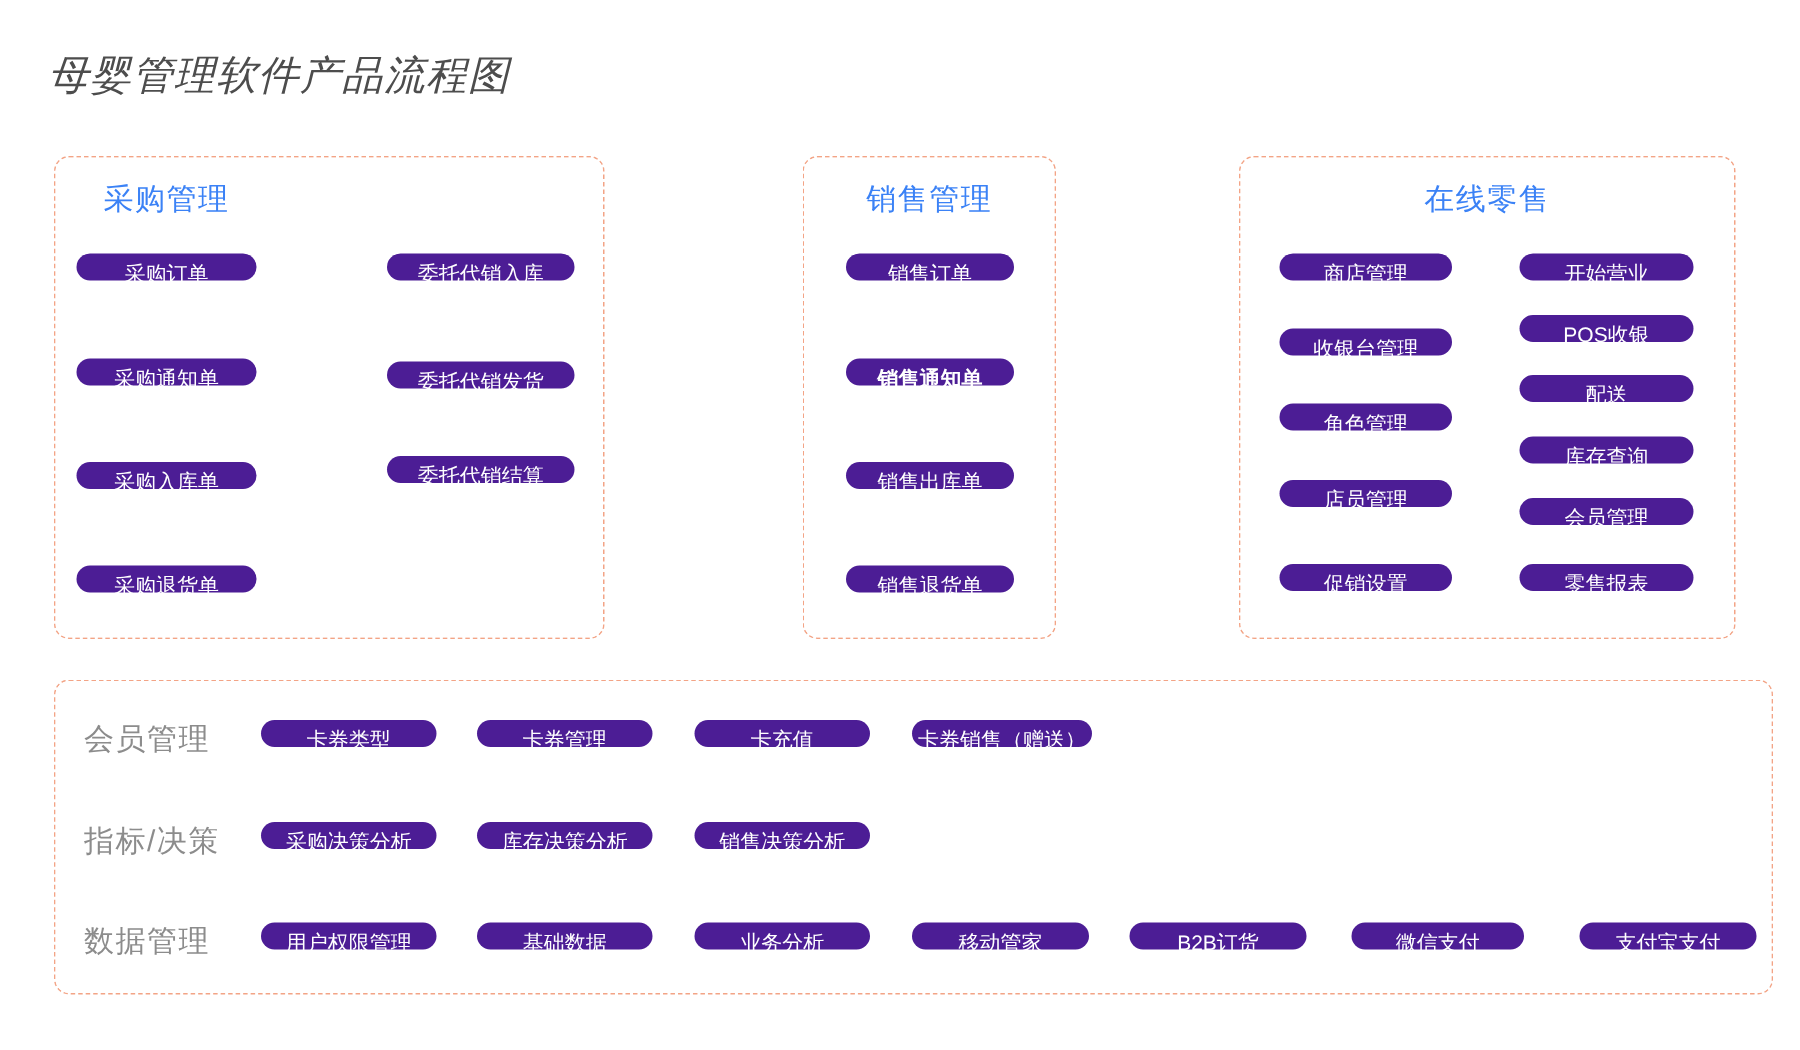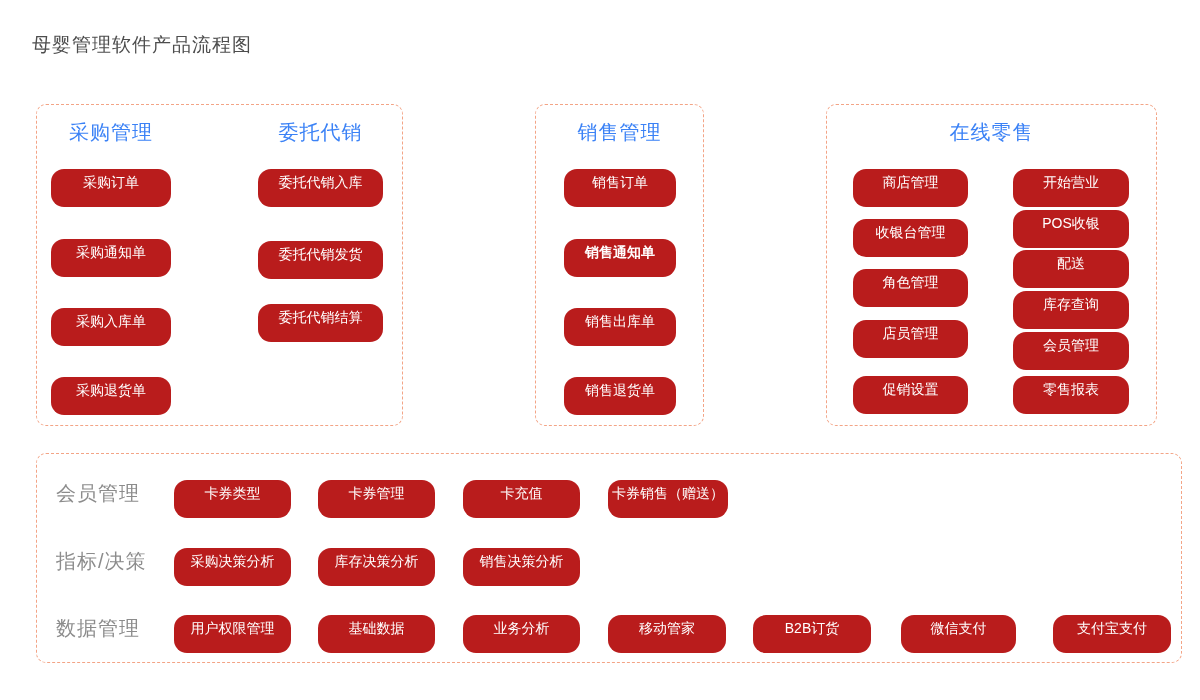--- a/index.html
+++ b/index.html
@@ -1,33 +1,32 @@
 <!DOCTYPE html>
 <html><head>
 <meta charset="utf-8">
 <style>
   html,body{margin:0;padding:0;background:#ffffff;}
   body{font-family:"Liberation Sans","DejaVu Sans",sans-serif;}
   .stage{position:relative;width:1200px;height:700px;background:#ffffff;overflow:hidden;}
-  .page-title{position:absolute;left:32px;top:32px;font-size:19px;letter-spacing:1px;color:#4d4d4d;font-weight:400;}
+  .page-title{position:absolute;left:32px;top:32px;font-size:27px;letter-spacing:1px;color:#4d4d4d;font-weight:400;font-style:italic;}
   .panel{position:absolute;border:1px dashed #f3a486;border-radius:10px;background:#ffffff;}
   .panel-header{position:absolute;font-size:20px;color:#3b82f6;text-align:center;letter-spacing:1px;white-space:nowrap;}
-  .pill{position:absolute;height:38px;line-height:26px;border-radius:13px;background:#b91c1c;color:#ffffff;font-size:14px;text-align:center;white-space:nowrap;cursor:pointer;}
+  .pill{position:absolute;height:18px;line-height:26px;border-radius:13px;background:#4c1d95;color:#ffffff;font-size:14px;text-align:center;white-space:nowrap;cursor:pointer;}
   .row-label{position:absolute;font-size:20px;color:#8c8c8c;letter-spacing:1px;line-height:26px;white-space:nowrap;}
 </style>
 </head>
 <body>
 
 <div class="stage">
 
   <div class="page-title">母婴管理软件产品流程图</div>
 
   <div class="panel" style="left:36px;top:104px;width:365px;height:320px;">
     <div class="panel-header" style="left:14px;top:14px;width:120px;">采购管理</div>
-    <div class="panel-header" style="left:221px;top:14px;width:125px;">委托代销</div>
 
     <div class="pill" style="left:14px;top:64px;width:120px;">采购订单</div>
     <div class="pill" style="left:14px;top:134px;width:120px;">采购通知单</div>
     <div class="pill" style="left:14px;top:203px;width:120px;">采购入库单</div>
     <div class="pill" style="left:14px;top:272px;width:120px;">采购退货单</div>
 
     <div class="pill" style="left:221px;top:64px;width:125px;">委托代销入库</div>
     <div class="pill" style="left:221px;top:136px;width:125px;">委托代销发货</div>
     <div class="pill" style="left:221px;top:199px;width:125px;">委托代销结算</div>
   </div>

